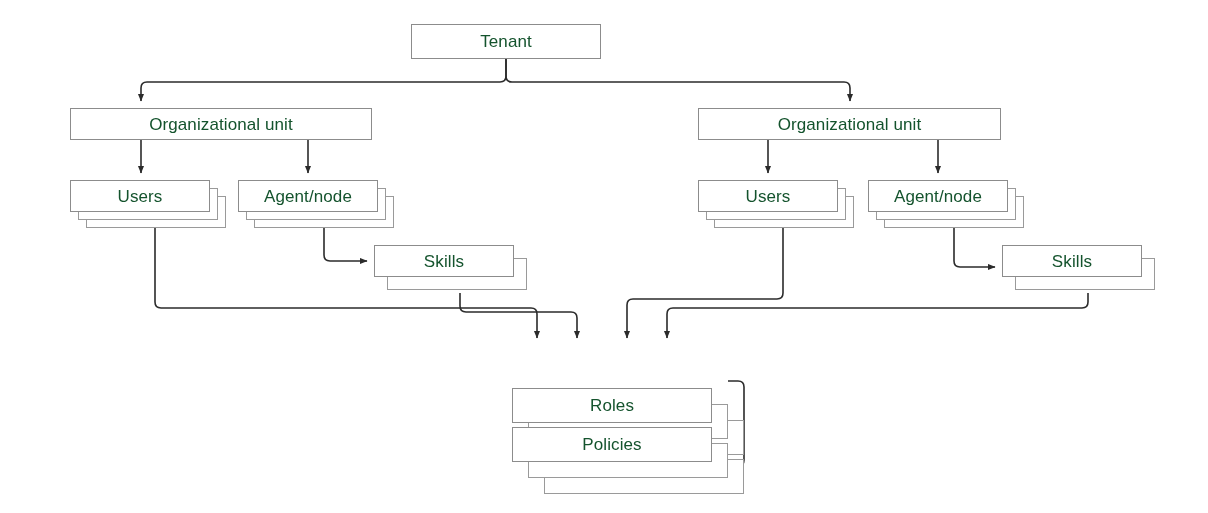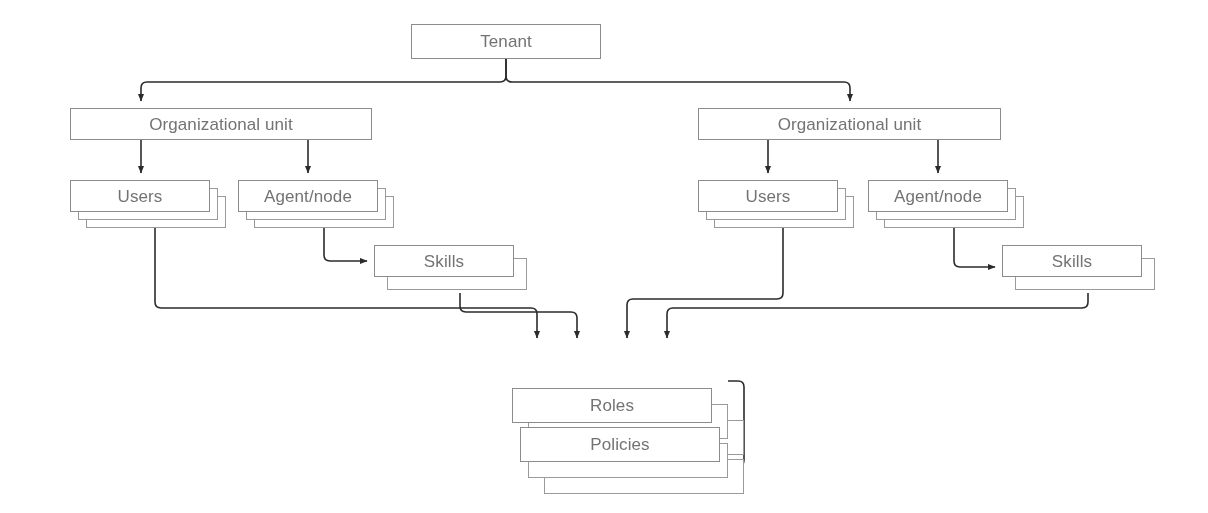--- a/index.html
+++ b/index.html
@@ -36,21 +36,21 @@
   }
   .card-top {
     border: 1px solid #8c8c8c;
     display: flex;
     align-items: center;
     justify-content: center;
   }
   .node-label {
     font-family: "Liberation Sans", sans-serif;
     font-size: 17px;
-    color: #737373;
+    color: #14532d;
     line-height: 1;
     white-space: nowrap;
     text-align: center;
     letter-spacing: 0.1px;
   }
 </style>
 </head>
 <body>
 
 <div id="canvas">
@@ -160,18 +160,18 @@
     <div class="card" style="left:32px; top:32px; width:200px; height:35px;"></div>
     <div class="card" style="left:16px; top:16px; width:200px; height:35px;"></div>
     <div class="card card-top" style="left:0; top:0; width:200px; height:35px;">
       <span class="node-label">Roles</span>
     </div>
   </div>
 
   <div class="node" style="left:512px; top:427px; width:234px; height:69px;">
     <div class="card" style="left:32px; top:32px; width:200px; height:35px;"></div>
     <div class="card" style="left:16px; top:16px; width:200px; height:35px;"></div>
-    <div class="card card-top" style="left:8px; top:0; width:200px; height:35px;">
+    <div class="card card-top" style="left:0; top:0; width:200px; height:35px;">
       <span class="node-label">Policies</span>
     </div>
   </div>
 
 </div>
 
 </body></html>

